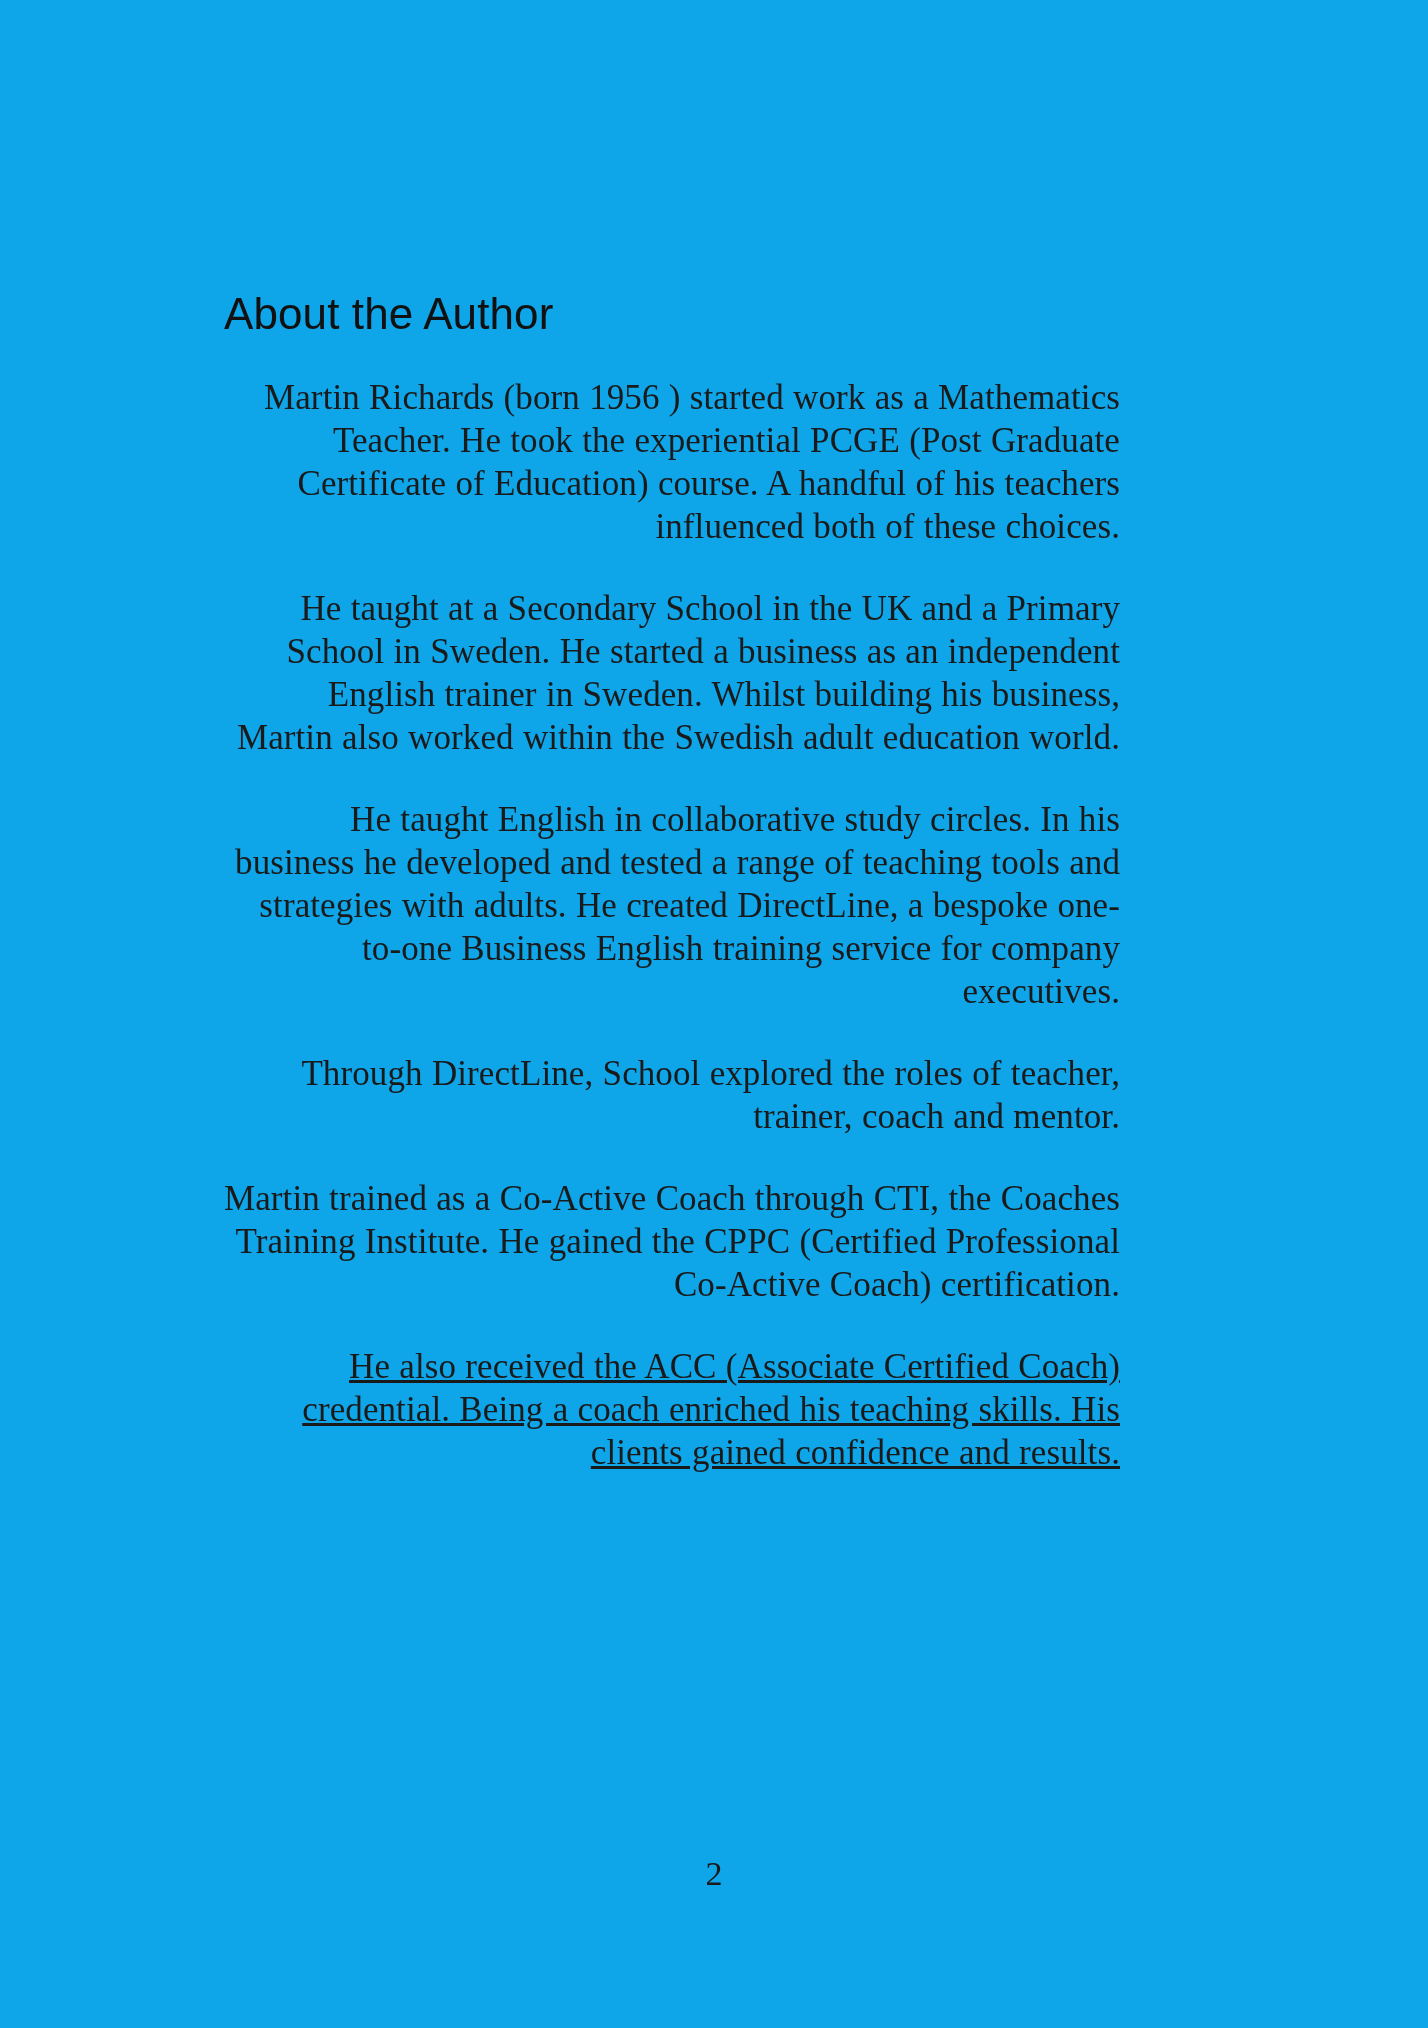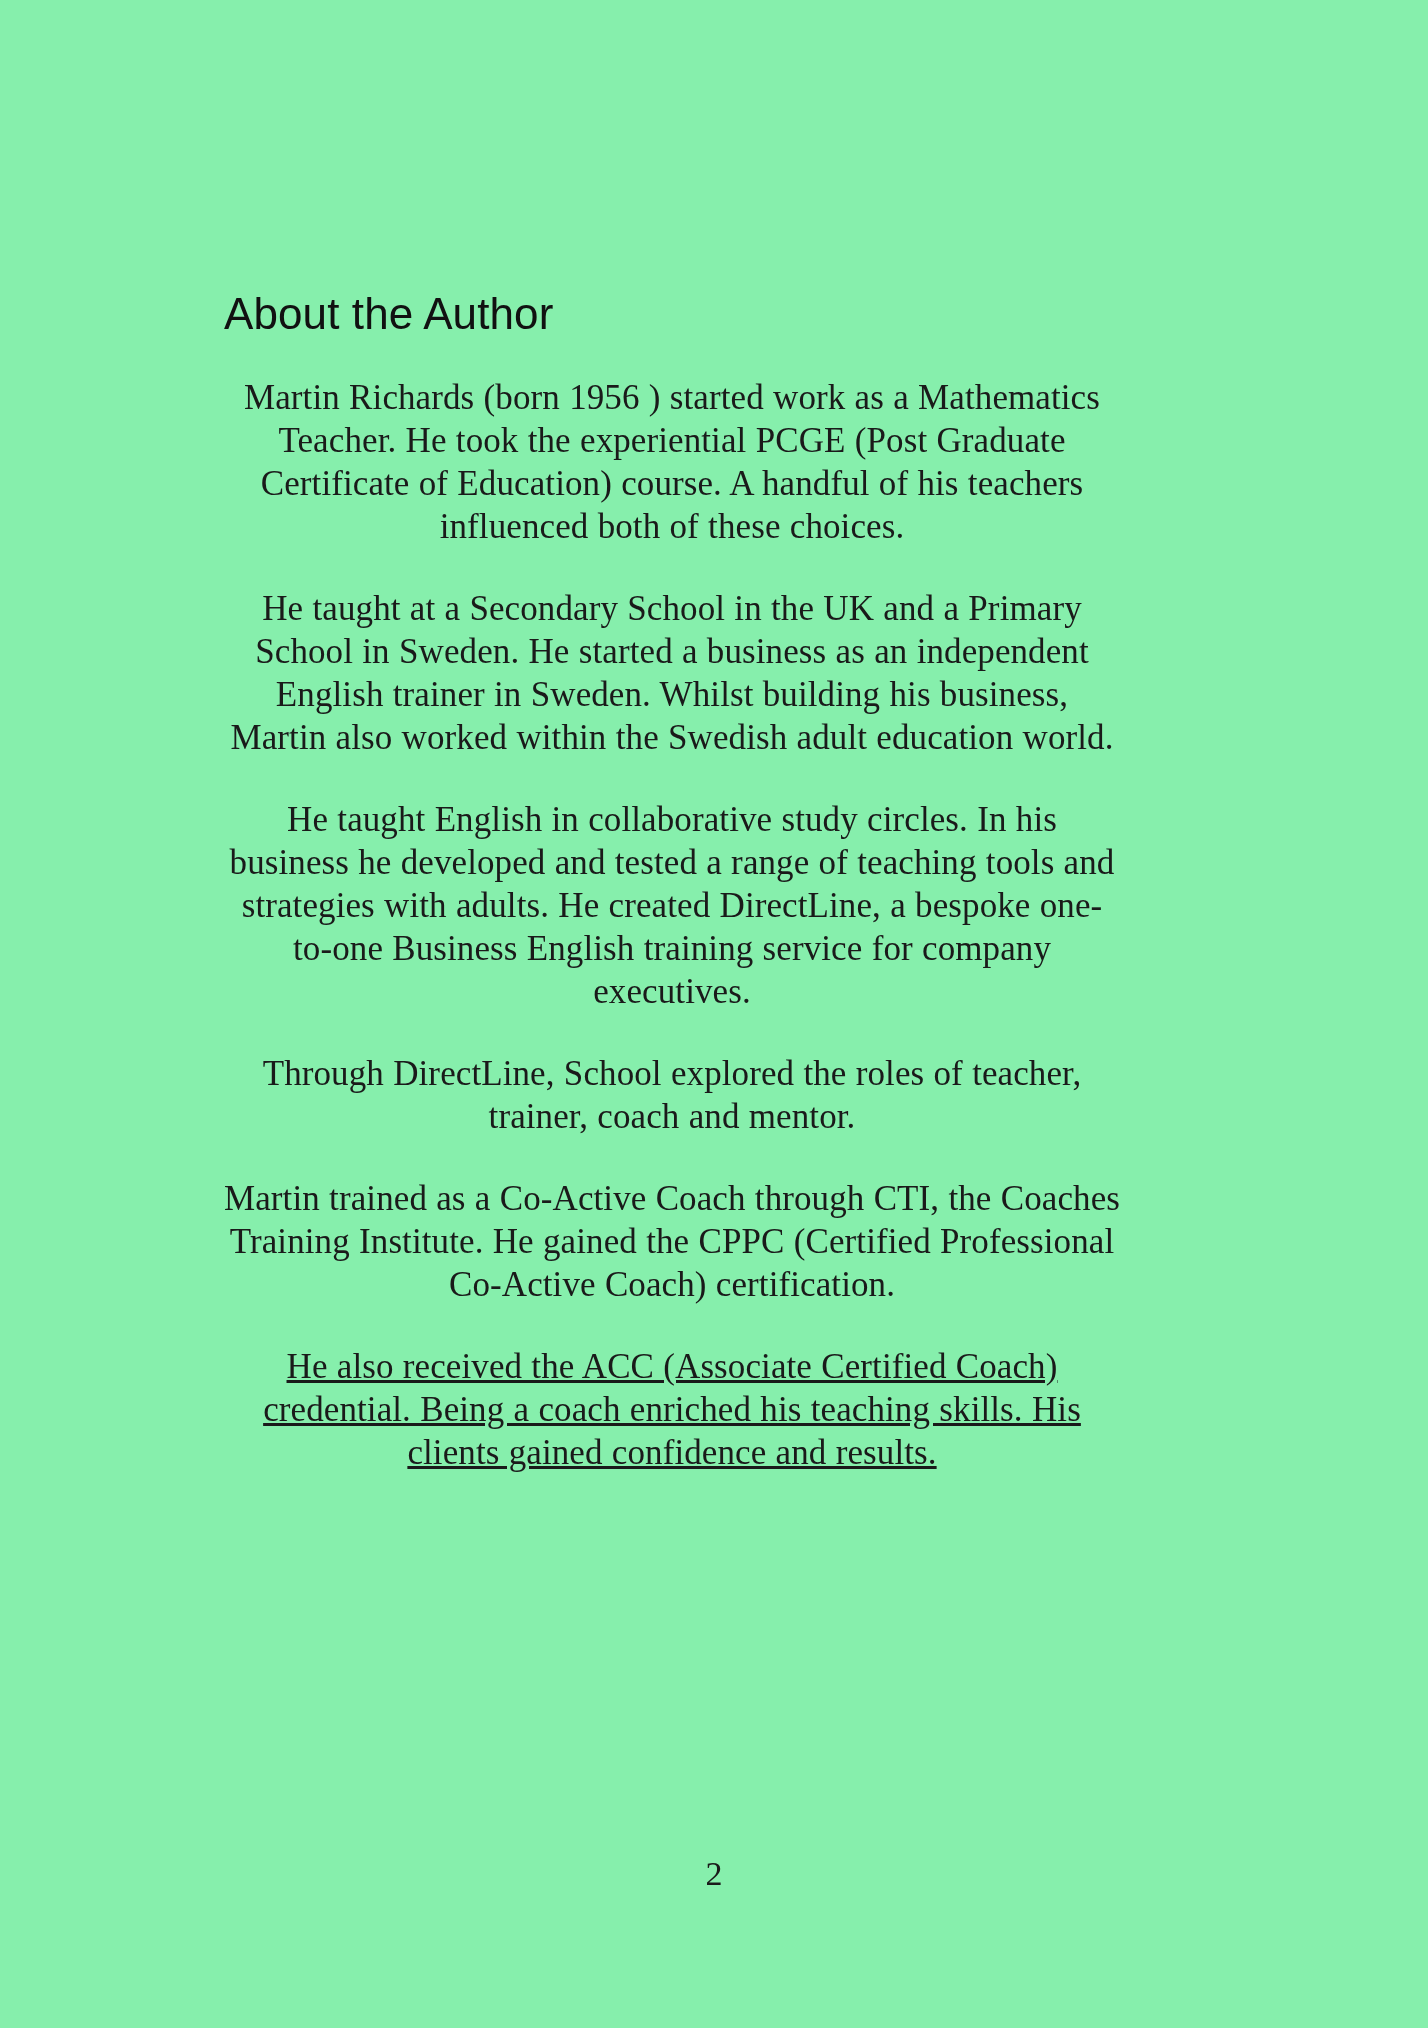--- a/index.html
+++ b/index.html
@@ -5,21 +5,21 @@
 <style>
   html, body {
     margin: 0;
     padding: 0;
     background: #ffffff;
   }
   .page {
     position: relative;
     width: 1428px;
     height: 2028px;
-    background: #86efac;
+    background: #0ea5e9;
     overflow: hidden;
     box-sizing: border-box;
     padding-left: 48px;
   }
   .content {
     position: absolute;
     left: 224px;
     top: 288px;
     width: 896px;
   }
@@ -34,21 +34,21 @@
   }
   .body-text {
     font-family: "Liberation Serif", serif;
   }
   .para {
     font-family: "Liberation Serif", serif;
     font-size: 35px;
     line-height: 43px;
     color: #1a1a1a;
     margin: 16px 0 39px 0;
-    text-align: center;
+    text-align: right;
     letter-spacing: 0.1px;
     word-spacing: 0.4px;
   }
   .para:last-child {
     margin-bottom: 0;
     text-decoration: underline;
   }
   .page-number {
     position: absolute;
     left: 0;

